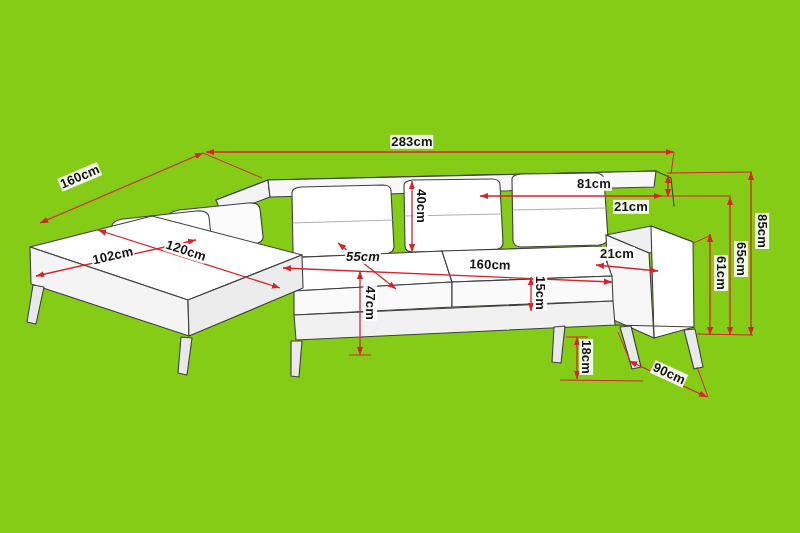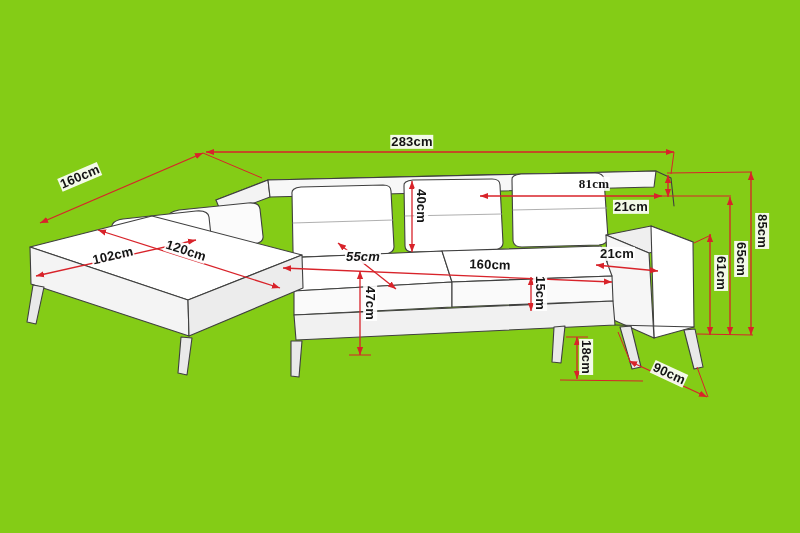--- a/index.html
+++ b/index.html
@@ -102,21 +102,21 @@
         <line x1="566" y1="337" x2="588" y2="337"></line>
         <line x1="349" y1="355" x2="371" y2="355"></line>
         <line x1="618" y1="332" x2="630" y2="361"></line>
         <line x1="697" y1="367" x2="708" y2="397"></line>
       </g>
     </g>
   </svg>
 
   <span class="dim" style="left:412px; top:142px;">283cm</span>
   <span class="dim" style="left:80px;  top:177px; transform:translate(-50%,-50%) rotate(-23deg);">160cm</span>
-  <span class="dim" style="left:594px; top:184px;font-family:Liberation Serif, serif;">81cm</span>
+  <span class="dim" style="left:594px; top:184px;">81cm</span>
   <span class="dim" style="left:631px; top:207px;">21cm</span>
   <span class="dim" style="left:762px; top:231px; transform:translate(-50%,-50%) rotate(90deg);">85cm</span>
   <span class="dim" style="left:741px; top:259px; transform:translate(-50%,-50%) rotate(90deg);">65cm</span>
   <span class="dim" style="left:721px; top:273px; transform:translate(-50%,-50%) rotate(90deg);">61cm</span>
   <span class="dim" style="left:113px; top:256px; transform:translate(-50%,-50%) rotate(-13deg);">102cm</span>
   <span class="dim" style="left:186px; top:251px; transform:translate(-50%,-50%) rotate(18deg);">120cm</span>
   <span class="dim" style="left:421px; top:206px; transform:translate(-50%,-50%) rotate(90deg);">40cm</span>
   <span class="dim" style="left:363px; top:257px;font-style:italic;">55cm</span>
   <span class="dim" style="left:490px; top:265px; transform:translate(-50%,-50%) rotate(2deg);">160cm</span>
   <span class="dim" style="left:617px; top:254px;">21cm</span>

